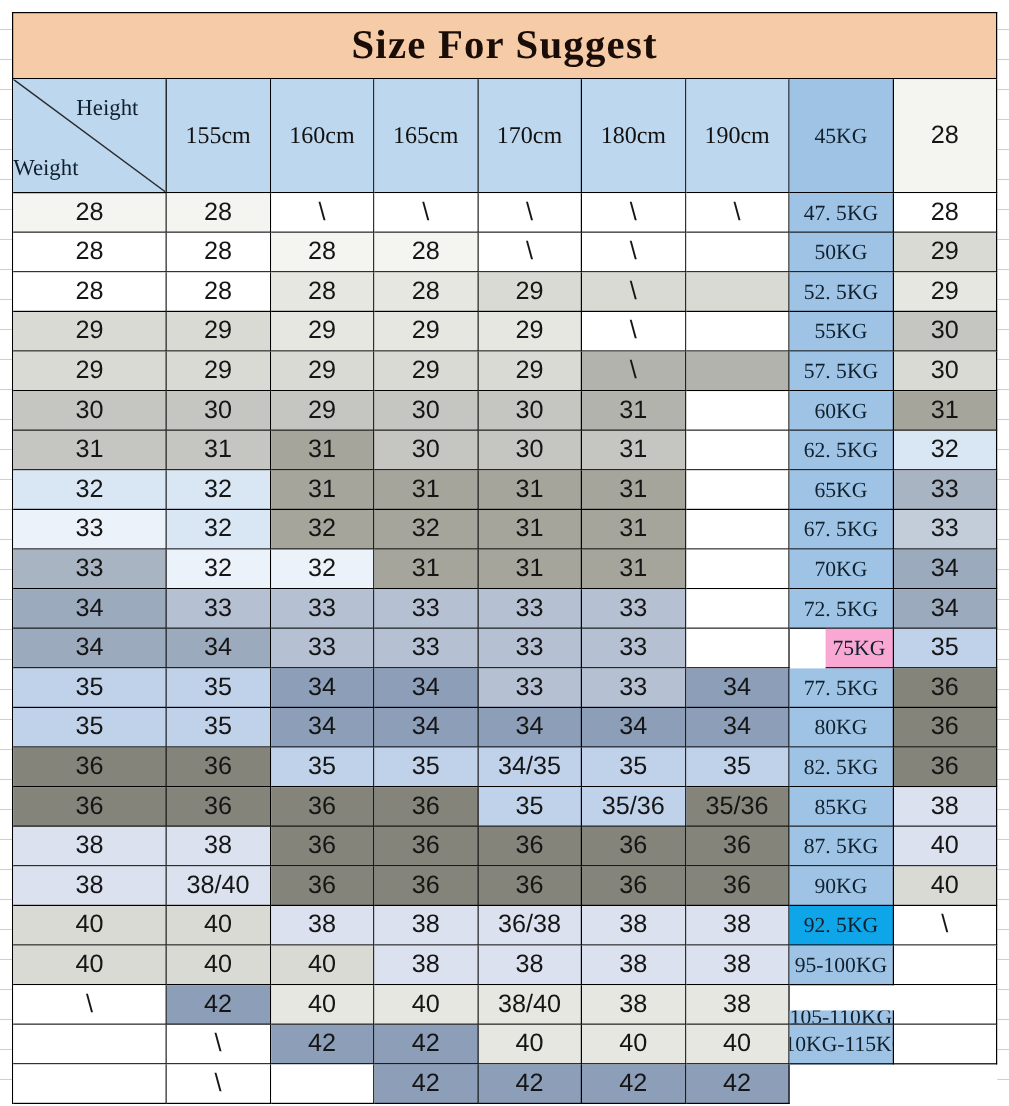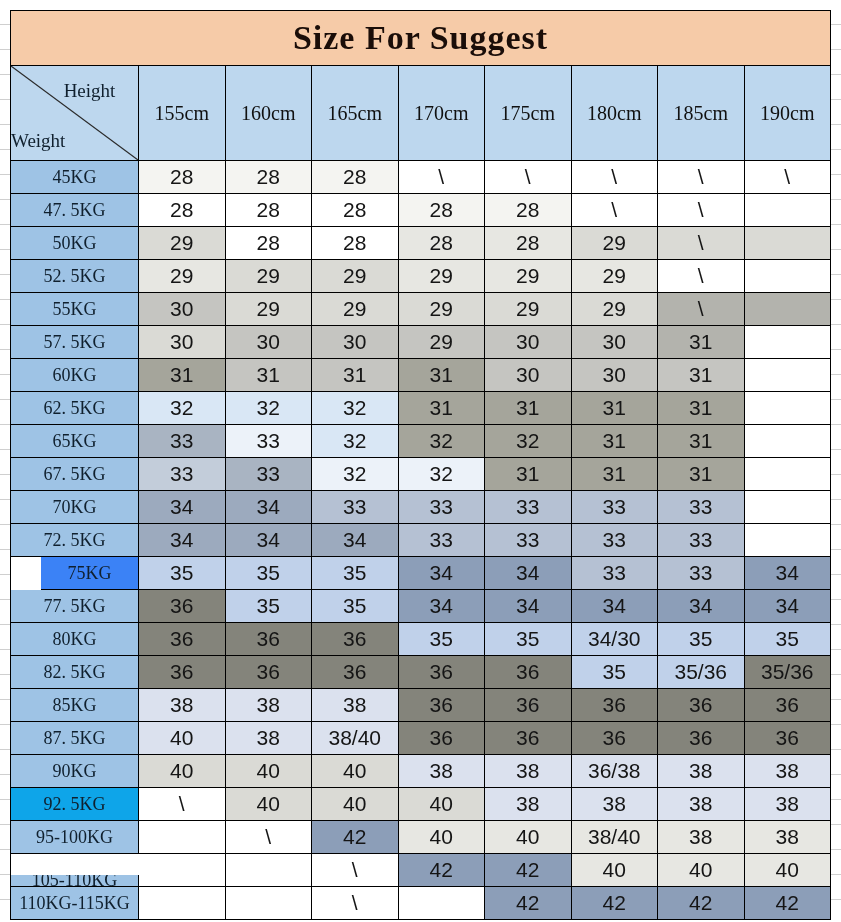--- a/index.html
+++ b/index.html
@@ -48,23 +48,21 @@
         <line x1="0" y1="0" x2="128" y2="95" stroke="#2a2a2a" stroke-width="1.2"></line>
       </svg>
       <span class="corner-top">Height</span>
       <span class="corner-bottom">Weight</span>
     </div>
 
   <div class="cell hcell" style="background: rgb(189, 215, 238);">155cm</div>
       <div class="cell hcell" style="background: rgb(189, 215, 238);">160cm</div>
       <div class="cell hcell" style="background: rgb(189, 215, 238);">165cm</div>
       <div class="cell hcell" style="background: rgb(189, 215, 238);">170cm</div>
-      <div class="cell hcell" style="background: rgb(189, 215, 238);">175cm</div>
       <div class="cell hcell" style="background: rgb(189, 215, 238);">180cm</div>
-      <div class="cell hcell" style="background: rgb(189, 215, 238);">185cm</div>
       <div class="cell hcell" style="background: rgb(189, 215, 238);">190cm</div>
       <div class="cell label" style="background: rgb(158, 195, 229);">45KG</div>
       <div class="cell val" style="background: rgb(244, 244, 241);">28</div>
       <div class="cell val" style="background: rgb(244, 244, 241);">28</div>
       <div class="cell val" style="background: rgb(244, 244, 241);">28</div>
       <div class="cell val" style="background: rgb(255, 255, 255);">\</div>
       <div class="cell val" style="background: rgb(255, 255, 255);">\</div>
       <div class="cell val" style="background: rgb(255, 255, 255);">\</div>
       <div class="cell val" style="background: rgb(255, 255, 255);">\</div>
       <div class="cell val" style="background: rgb(255, 255, 255);">\</div>
@@ -160,21 +158,21 @@
       <div class="cell val" style="background: rgb(255, 255, 255);"></div>
       <div class="cell label" style="background: rgb(158, 195, 229);">72. 5KG</div>
       <div class="cell val" style="background: rgb(156, 170, 190);">34</div>
       <div class="cell val" style="background: rgb(156, 170, 190);">34</div>
       <div class="cell val" style="background: rgb(156, 170, 190);">34</div>
       <div class="cell val" style="background: rgb(181, 193, 211);">33</div>
       <div class="cell val" style="background: rgb(181, 193, 211);">33</div>
       <div class="cell val" style="background: rgb(181, 193, 211);">33</div>
       <div class="cell val" style="background: rgb(181, 193, 211);">33</div>
       <div class="cell val" style="background: rgb(255, 255, 255);"></div>
-      <div class="cell label" style="background: #3b82f6; margin-left: 30px;">75KG</div>
+      <div class="cell label" style="background: #f9a8d4; margin-left: 30px;">75KG</div>
       <div class="cell val" style="background: rgb(192, 209, 234);">35</div>
       <div class="cell val" style="background: rgb(192, 209, 234);">35</div>
       <div class="cell val" style="background: rgb(192, 209, 234);">35</div>
       <div class="cell val" style="background: rgb(140, 158, 184);">34</div>
       <div class="cell val" style="background: rgb(140, 158, 184);">34</div>
       <div class="cell val" style="background: rgb(181, 193, 211);">33</div>
       <div class="cell val" style="background: rgb(181, 193, 211);">33</div>
       <div class="cell val" style="background: rgb(140, 158, 184);">34</div>
       <div class="cell label" style="background: rgb(158, 195, 229);">77. 5KG</div>
       <div class="cell val" style="background: rgb(132, 132, 123);">36</div>
@@ -184,21 +182,21 @@
       <div class="cell val" style="background: rgb(140, 158, 184);">34</div>
       <div class="cell val" style="background: rgb(140, 158, 184);">34</div>
       <div class="cell val" style="background: rgb(140, 158, 184);">34</div>
       <div class="cell val" style="background: rgb(140, 158, 184);">34</div>
       <div class="cell label" style="background: rgb(158, 195, 229);">80KG</div>
       <div class="cell val" style="background: rgb(132, 132, 123);">36</div>
       <div class="cell val" style="background: rgb(132, 132, 123);">36</div>
       <div class="cell val" style="background: rgb(132, 132, 123);">36</div>
       <div class="cell val" style="background: rgb(192, 209, 234);">35</div>
       <div class="cell val" style="background: rgb(192, 209, 234);">35</div>
-      <div class="cell val" style="background: rgb(192, 209, 234);">34/30</div>
+      <div class="cell val" style="background: rgb(192, 209, 234);">34/35</div>
       <div class="cell val" style="background: rgb(192, 209, 234);">35</div>
       <div class="cell val" style="background: rgb(192, 209, 234);">35</div>
       <div class="cell label" style="background: rgb(158, 195, 229);">82. 5KG</div>
       <div class="cell val" style="background: rgb(132, 132, 123);">36</div>
       <div class="cell val" style="background: rgb(132, 132, 123);">36</div>
       <div class="cell val" style="background: rgb(132, 132, 123);">36</div>
       <div class="cell val" style="background: rgb(132, 132, 123);">36</div>
       <div class="cell val" style="background: rgb(132, 132, 123);">36</div>
       <div class="cell val" style="background: rgb(192, 209, 234);">35</div>
       <div class="cell val" style="background: rgb(192, 209, 234);">35/36</div>

